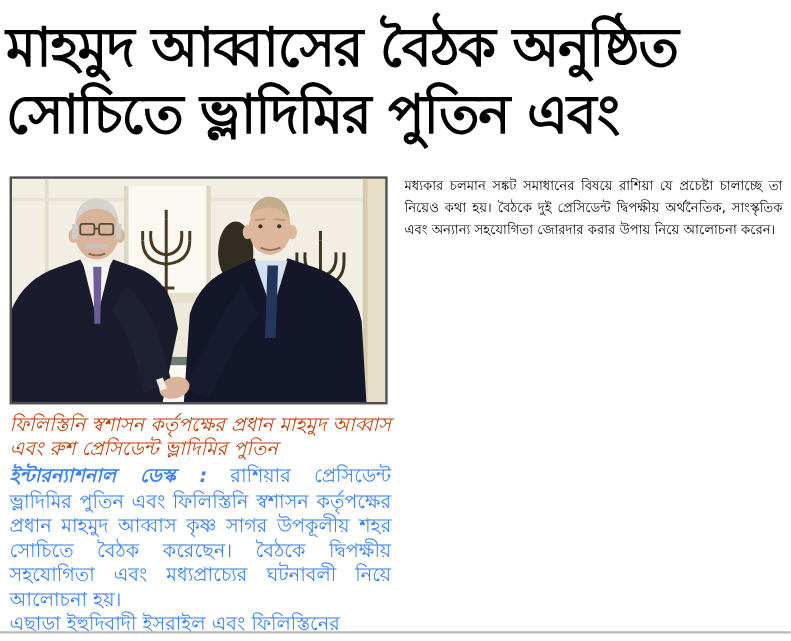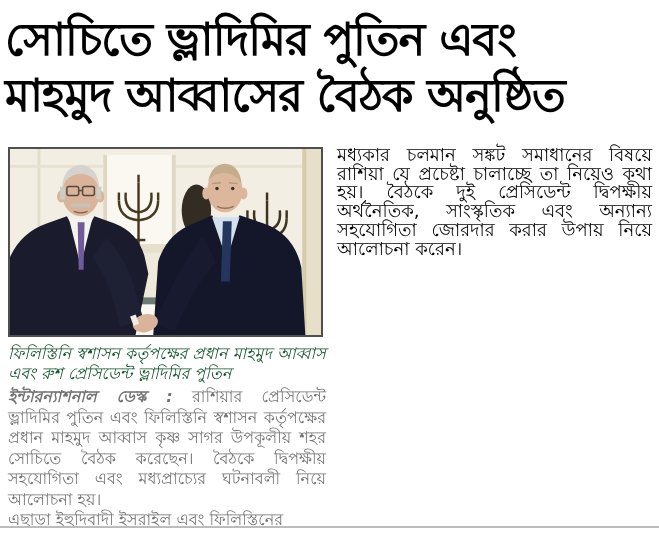--- a/index.html
+++ b/index.html
@@ -18,45 +18,45 @@
     font-family:"DejaVu Sans","Liberation Serif",sans-serif;
   }
   .photo-frame{
     position:absolute;left:8px;top:147px;width:315px;height:190px;
     border:2px solid #4f4f4f;background:#efe9dc;box-sizing:border-box;
   }
   .photo-frame svg{display:block;width:100%;height:100%;}
   .caption{
     position:absolute;left:8px;top:344px;width:318px;
     font-style:italic;font-size:16px;line-height:20px;font-weight:500;
-    color:#14532d;
+    color:#c2410c;
   }
   .col-left{
     position:absolute;left:8px;top:387px;width:318px;
-    font-size:16px;line-height:20.5px;text-align:justify;color:#737373;
+    font-size:16px;line-height:20.5px;text-align:justify;color:#3b82f6;
   }
   .col-right{
     position:absolute;left:337px;top:146px;width:315px;
-    font-size:18px;line-height:18.7px;text-align:justify;color:#000;
+    font-size:11px;line-height:18.7px;text-align:justify;color:#000;
   }
   .col-left p,.col-right p{margin:0;padding:0;}
   .dateline{font-weight:bold;font-style:italic;}
   .bottom-rule{
     position:absolute;left:0;top:526px;width:659px;height:2px;
     background:#bcbcbc;
   }
 </style>
 </head>
 <body>
 
 <div class="page">
 
   <div class="headline">
+    <div class="hl-line">মাহমুদ আব্বাসের বৈঠক অনুষ্ঠিত</div>
     <div class="hl-line">সোচিতে ভ্লাদিমির পুতিন এবং</div>
-    <div class="hl-line">মাহমুদ আব্বাসের বৈঠক অনুষ্ঠিত</div>
   </div>
 
   <div class="photo-frame">
     <svg viewBox="0 0 317 188" preserveAspectRatio="none">
 
       <rect x="0" y="0" width="317" height="188" fill="#f2eee4"></rect>
       <rect x="28" y="0" width="3" height="188" fill="#e3ddcc"></rect>
       <rect x="0" y="16" width="317" height="3" fill="#e8e2d2"></rect>
 
       <rect x="95" y="6" width="74" height="182" fill="#faf8f1"></rect>

